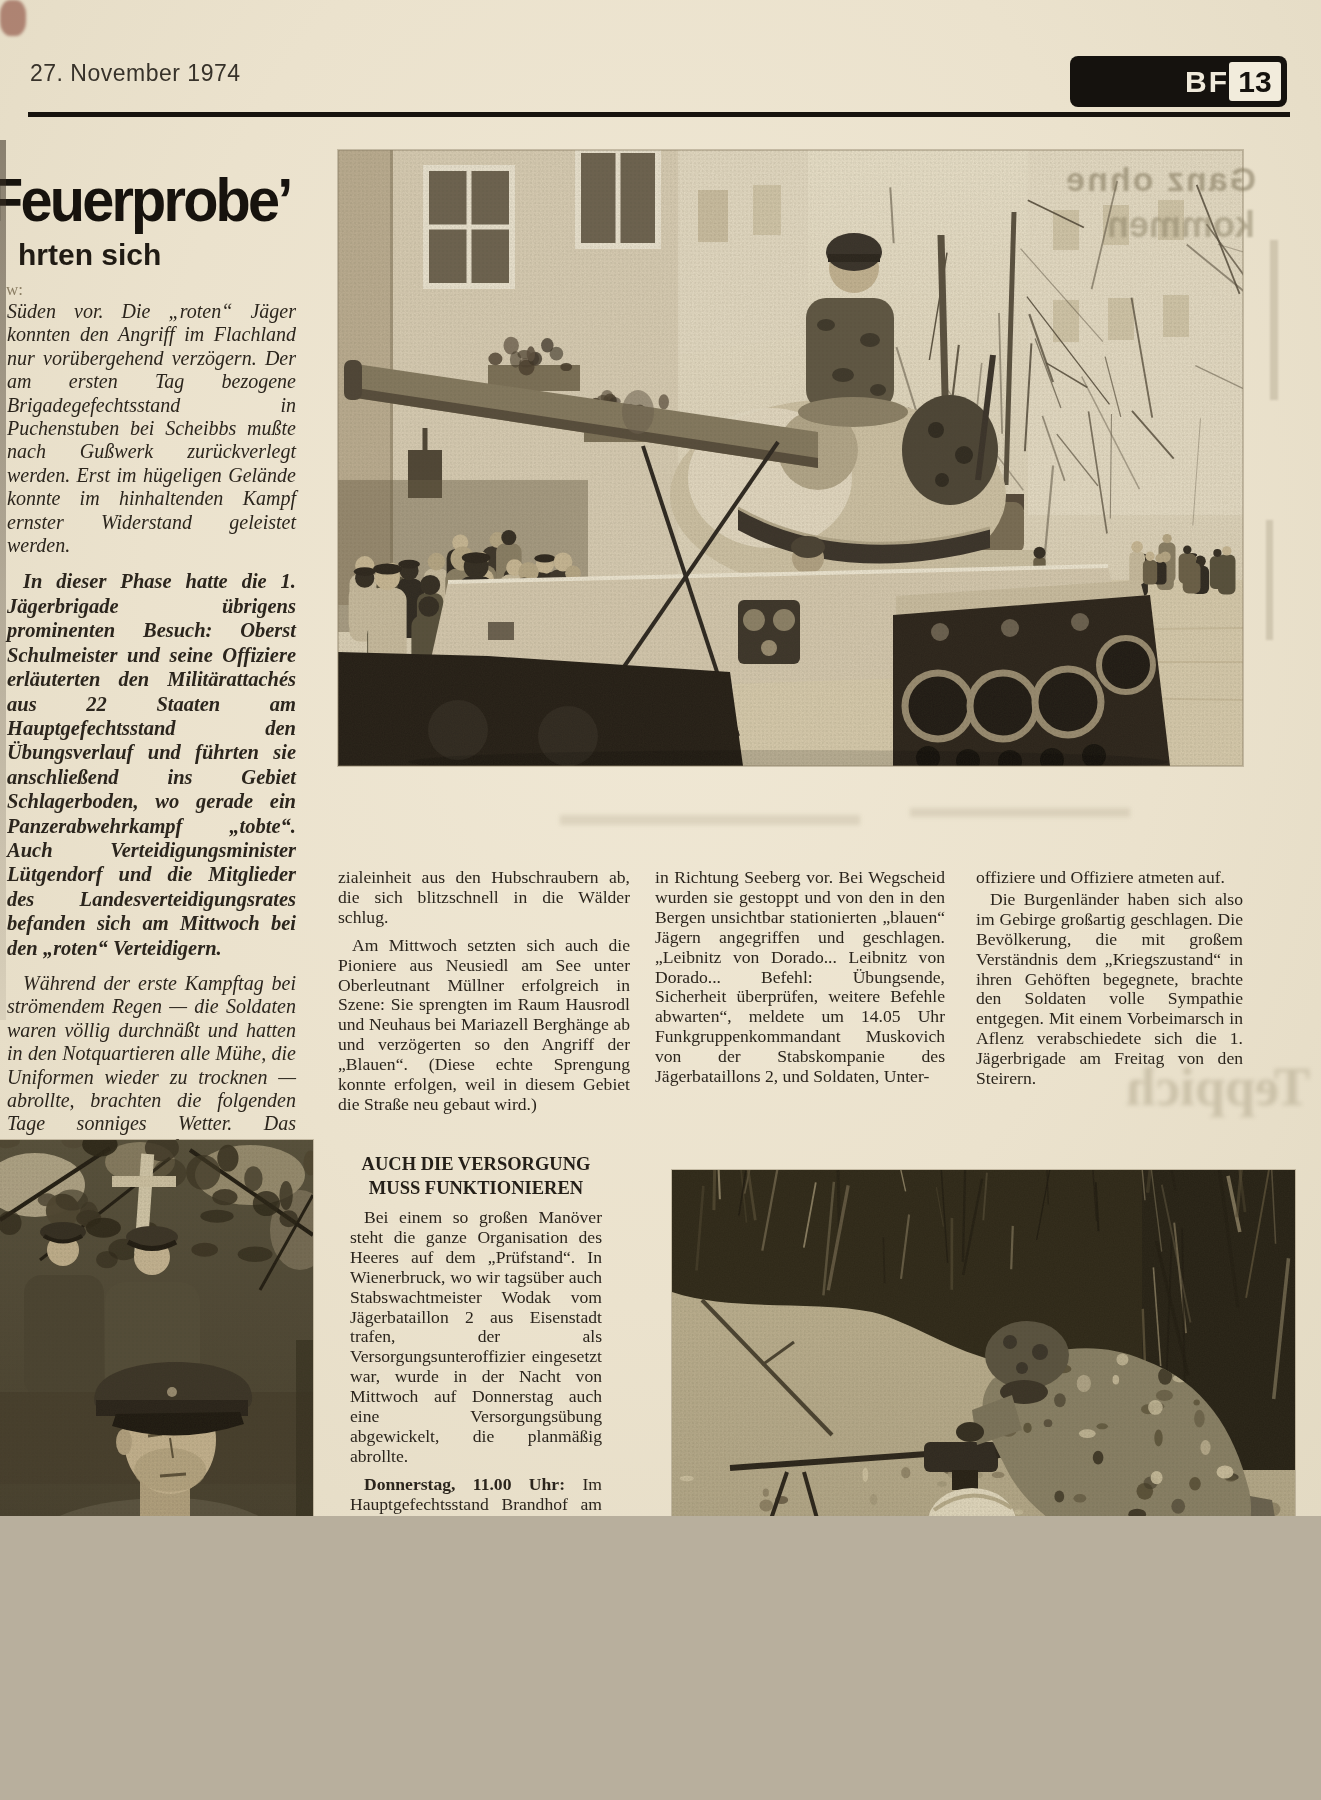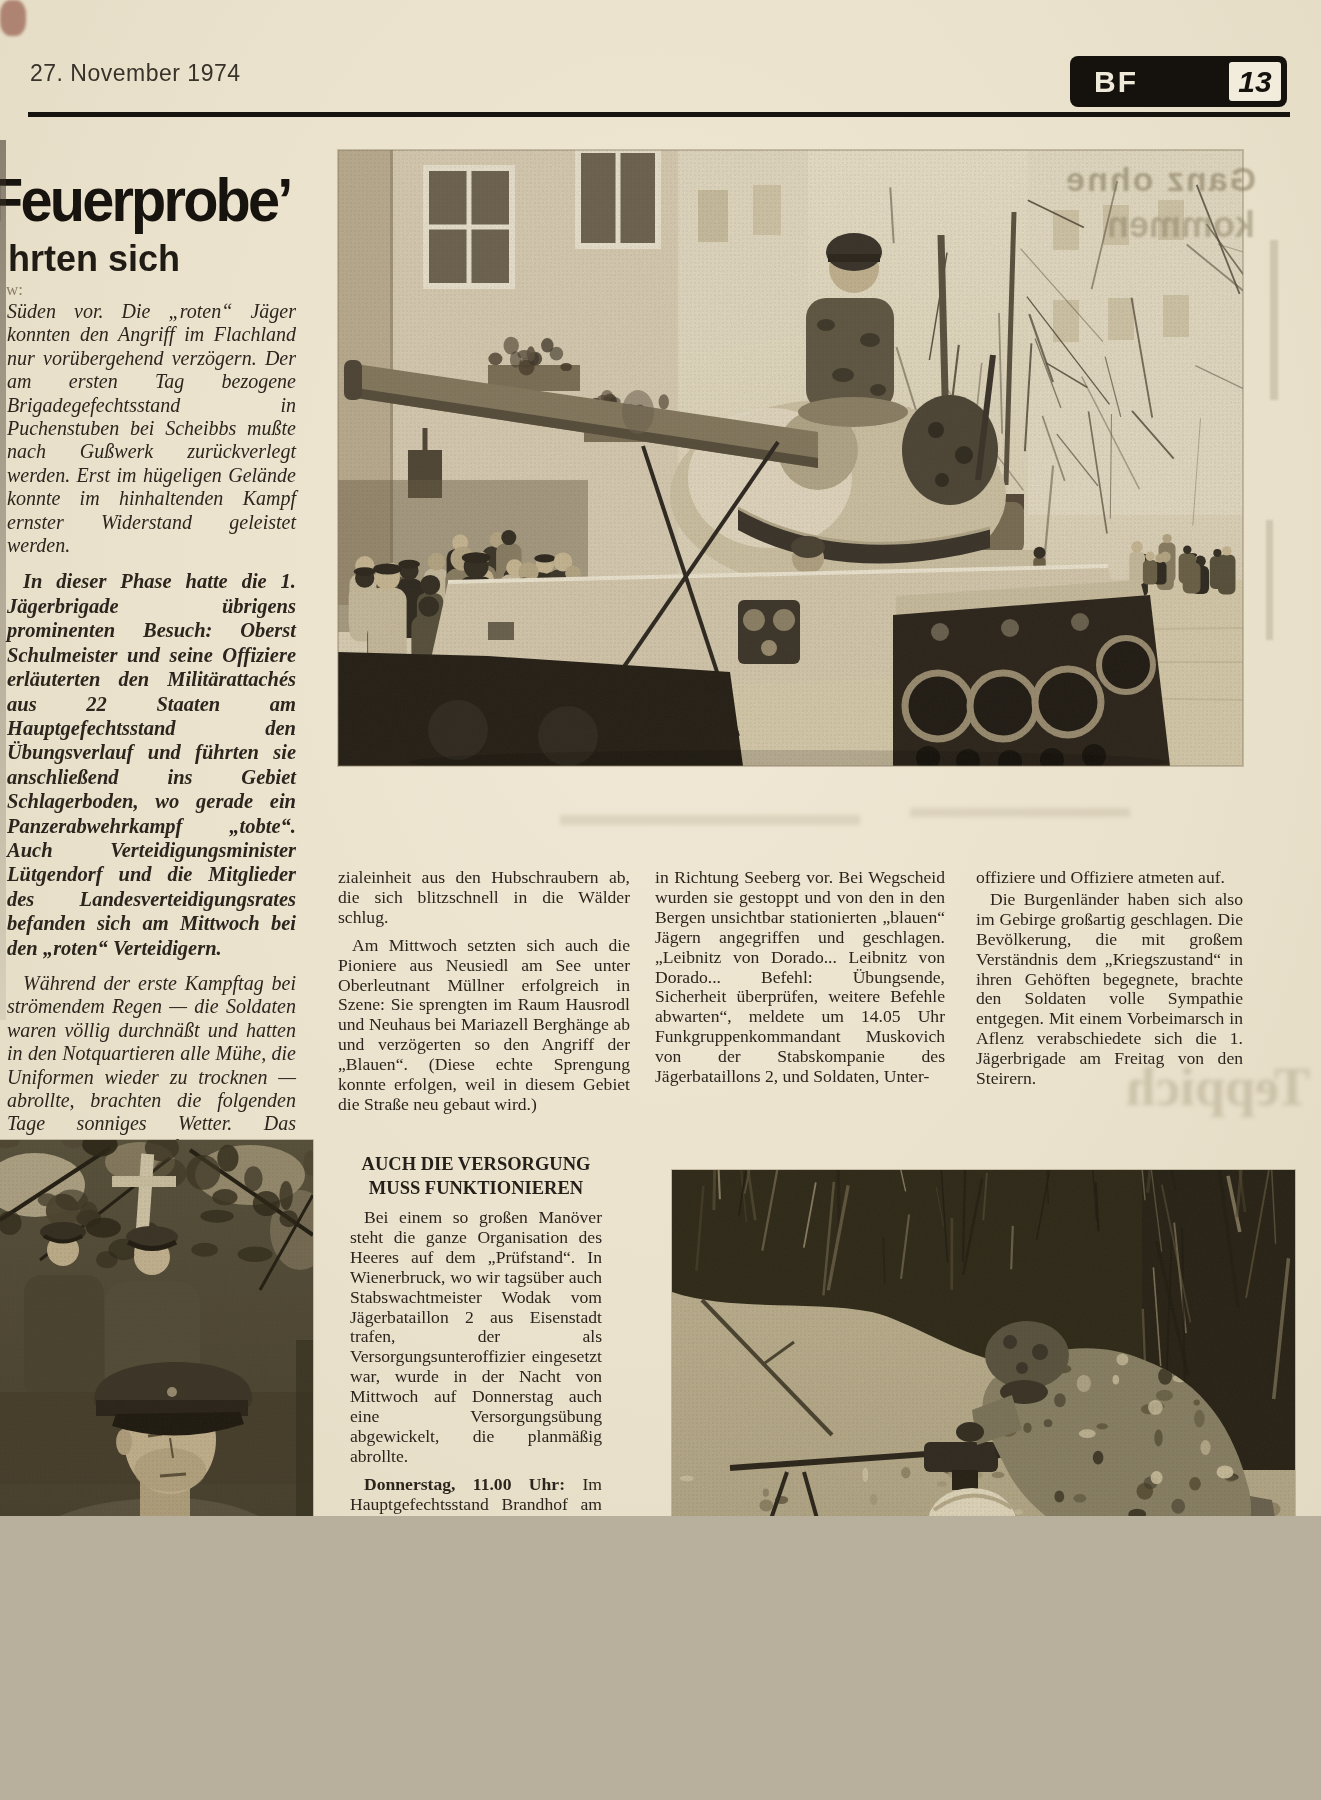--- a/index.html
+++ b/index.html
@@ -5,30 +5,30 @@
   html,body{margin:0;padding:0;background:#b8af9d;}
   #page{position:relative;width:1321px;height:1516px;overflow:hidden;
         background:radial-gradient(ellipse at 50% 38%, #f0e8d5 0%, #ebe2cd 55%, #e3dac3 100%);
         font-family:"Liberation Serif", serif;color:#2b251d;}
   .abs{position:absolute;}
   .sans{font-family:"Liberation Sans", sans-serif;}
   .serif{font-family:"Liberation Serif", serif;}
 
   #date-line{left:30px;top:60px;font-size:23px;color:#37322a;letter-spacing:.5px;}
   #badge{left:1072px;top:58px;width:213px;height:47px;background:#15120e;border-radius:6px;
-         display:flex;align-items:center;box-shadow:0 0 0 2px #15120e;}
+         display:flex;align-items:center;box-shadow:0 0 0 2px #15120e;text-align:right;}
   #badge .logo{color:#efe9da;font-weight:bold;font-size:30px;letter-spacing:2px;padding-left:22px;flex:1;}
   #badge .numbox{width:52px;height:39px;background:#f2ecdc;border-radius:3px;margin-right:4px;
-         display:flex;align-items:center;justify-content:center;font-style:italic;}
+         display:flex;align-items:center;justify-content:center;}
   #badge .numbox span{color:#15120e;font-weight:bold;font-size:30px;}
   #top-rule{left:28px;top:112px;width:1262px;height:5px;background:#17130e;}
 
   #headline{left:-12px;top:164px;font-weight:bold;font-size:62px;letter-spacing:-3px;
             color:#17130e;transform:scaleX(.93);transform-origin:left center;white-space:nowrap;}
-  #subheadline{left:8px;top:238px;font-weight:bold;font-size:36px;color:#201b14;}
+  #subheadline{left:18px;top:238px;font-weight:bold;font-size:30px;color:#201b14;}
   #frag{left:6px;top:280px;font-size:17px;color:#8a7d63;}
 
   .bodycol{font-size:20px;line-height:23.4px;text-align:justify;}
   .bodycol p{margin:0;}
   .bodycol p.ind{text-indent:16px;margin-top:12px;}
   #left-column{left:7px;top:300px;width:289px;font-style:italic;}
   #left-column .boldp{font-weight:bold;font-size:20.5px;line-height:24.4px;}
 
   .smallcol{font-size:17.6px;line-height:19.9px;text-align:justify;}
   .smallcol p{margin:0;}

